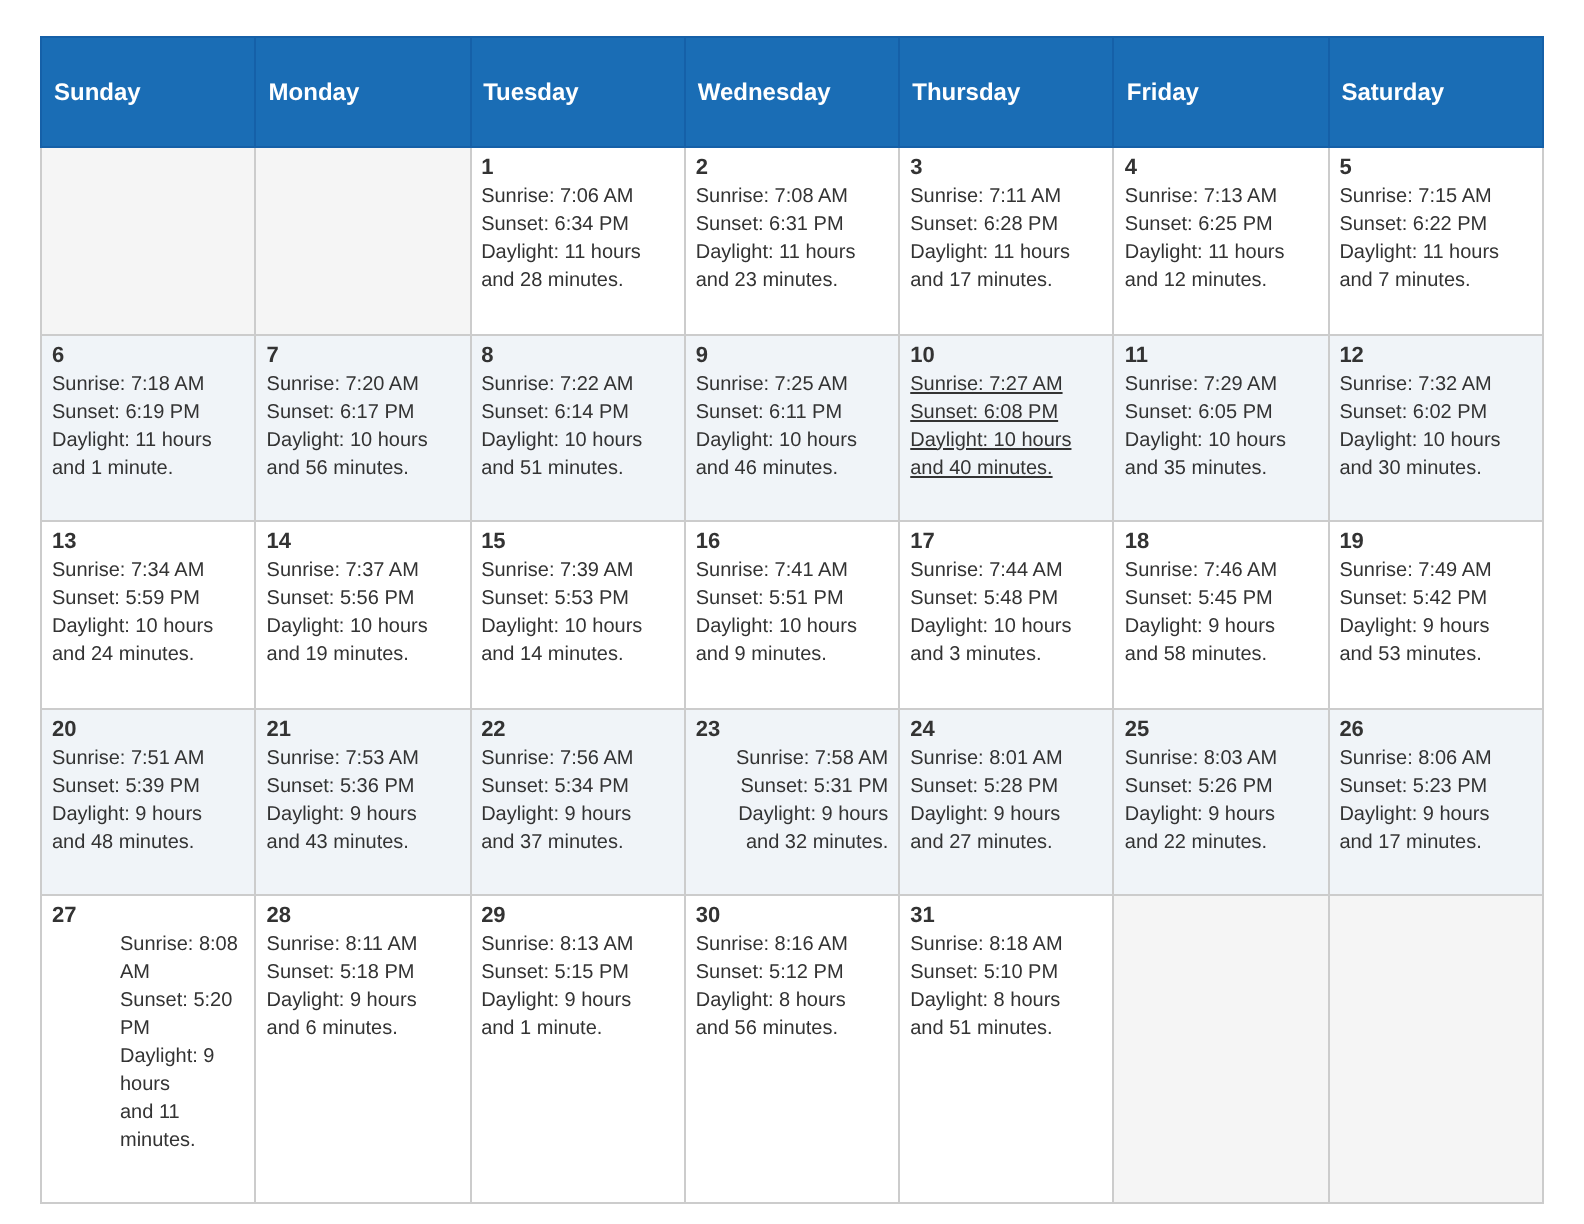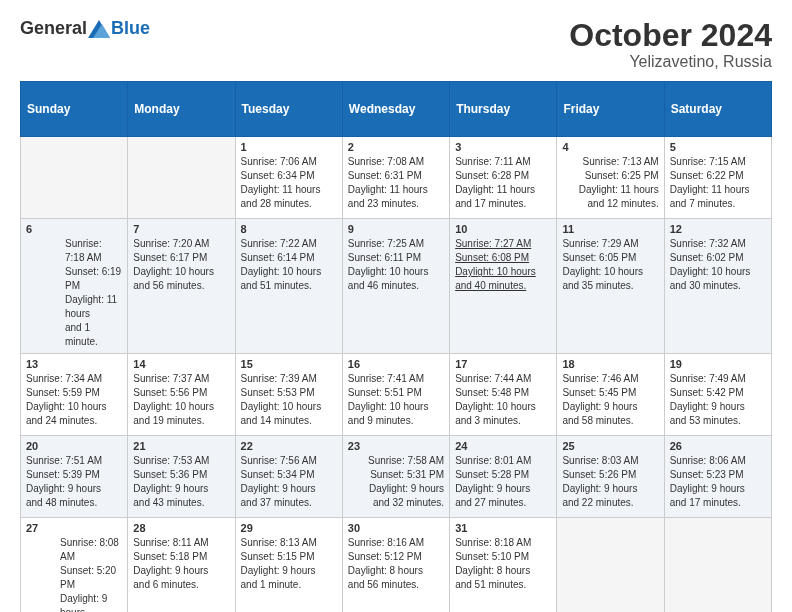--- a/index.html
+++ b/index.html
@@ -97,36 +97,20 @@
       line-height: 1.4;
     }
     .row-alt td {
       background: #f0f4f8;
     }
   </style>
 </head>
 <body>
 
 <div class="page">
-  <div class="header">
-    <div class="logo">
-      <div class="logo-text">
-        <span class="logo-general">General</span>
-        <svg width="22" height="18" viewBox="0 0 22 18" style="margin:0 1px;">
-          <polygon points="0,18 11,0 22,18" fill="#1a6db5"></polygon>
-          <polygon points="5,18 14,4 22,18" fill="#5ba3d9"></polygon>
-        </svg>
-        <span class="logo-blue">Blue</span>
-      </div>
-    </div>
-    <div class="title-block">
-      <div class="month-title">October 2024</div>
-      <div class="location">Yelizavetino, Russia</div>
-    </div>
-  </div>
 
   <table class="calendar">
     <thead>
       <tr>
         <th>Sunday</th>
         <th>Monday</th>
         <th>Tuesday</th>
         <th>Wednesday</th>
         <th>Thursday</th>
         <th>Friday</th>
@@ -153,37 +137,37 @@
           </td>
           <td>
             <span class="day-number">3</span>
             <div class="day-info" style="white-space: pre-line;">Sunrise: 7:11 AM
 Sunset: 6:28 PM
 Daylight: 11 hours
 and 17 minutes.</div>
           </td>
           <td>
             <span class="day-number">4</span>
-            <div class="day-info" style="white-space: pre-line; text-align: right;">Sunrise: 7:13 AM
+            <div class="day-info" style="white-space: pre-line;">Sunrise: 7:13 AM
 Sunset: 6:25 PM
 Daylight: 11 hours
 and 12 minutes.</div>
           </td>
           <td>
             <span class="day-number">5</span>
             <div class="day-info" style="white-space: pre-line;">Sunrise: 7:15 AM
 Sunset: 6:22 PM
 Daylight: 11 hours
 and 7 minutes.</div>
           </td>
         </tr>
         <tr class="row-alt">
           <td>
             <span class="day-number">6</span>
-            <div class="day-info" style="white-space: pre-line; margin-left: 39px;">Sunrise: 7:18 AM
+            <div class="day-info" style="white-space: pre-line;">Sunrise: 7:18 AM
 Sunset: 6:19 PM
 Daylight: 11 hours
 and 1 minute.</div>
           </td>
           <td>
             <span class="day-number">7</span>
             <div class="day-info" style="white-space: pre-line;">Sunrise: 7:20 AM
 Sunset: 6:17 PM
 Daylight: 10 hours
 and 56 minutes.</div>

